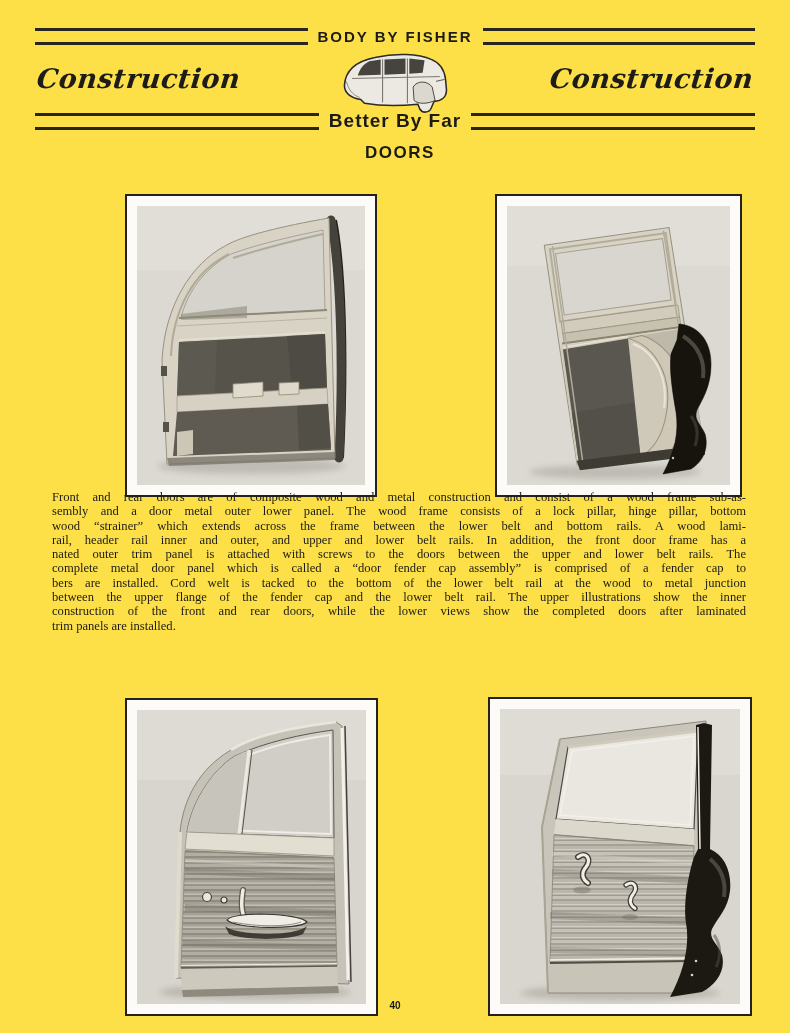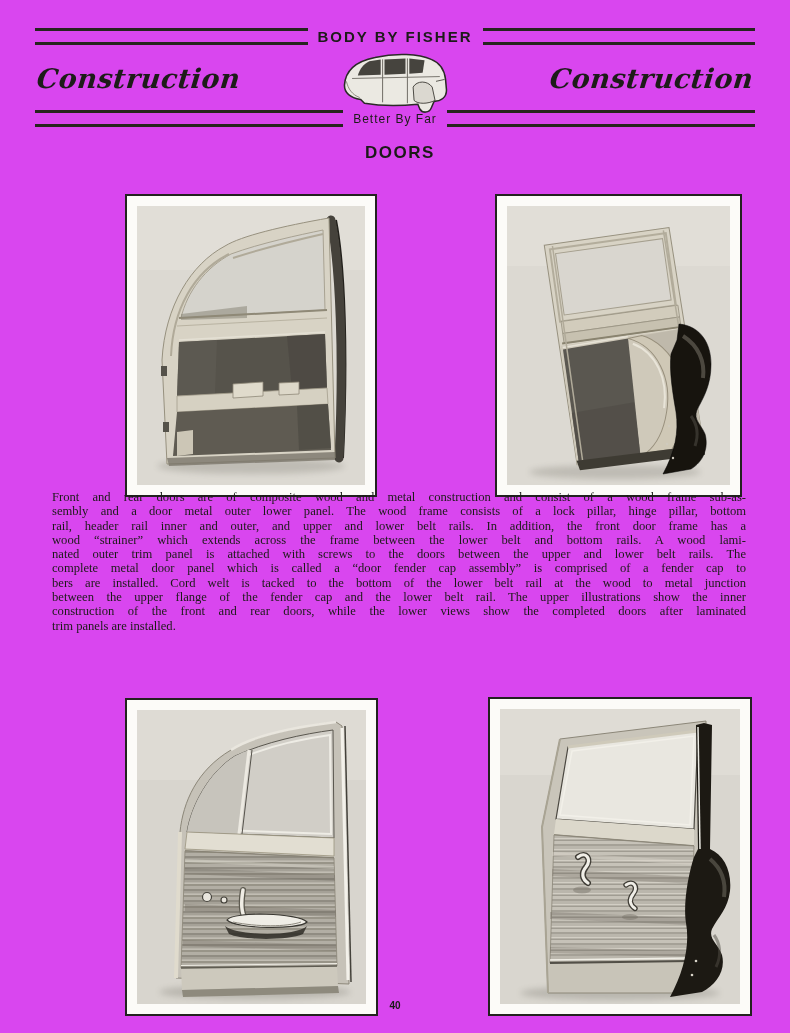--- a/index.html
+++ b/index.html
@@ -1,34 +1,34 @@
 <!DOCTYPE html>
 <html><head>
 <meta charset="utf-8">
 <style>
   html,body{margin:0;padding:0;background:#ffffff;}
   .page{
     position:relative;
     width:790px;height:1033px;
-    background:#d946ef;
+    background:#fde047;
     overflow:hidden;
     font-family:"Liberation Serif", serif;
     color:#1d1c1a;
   }
   
   .masthead{position:absolute;top:28px;left:35px;width:720px;}
   .rule-row{display:flex;align-items:center;gap:10px;}
   .dbl-rule{flex:1;height:11px;border-top:3px solid #26251f;border-bottom:3px solid #26251f;}
   .brand{
     font-family:"Liberation Sans", sans-serif;font-weight:800;
     font-size:15px;letter-spacing:2px;color:#1c1b18;white-space:nowrap;
   }
   .tagline{
-    font-family:"Liberation Sans", sans-serif;font-weight:400;
-    font-size:12px;letter-spacing:1px;color:#1c1b18;white-space:nowrap;
+    font-family:"Liberation Sans", sans-serif;font-weight:700;
+    font-size:19px;letter-spacing:1px;color:#1c1b18;white-space:nowrap;
   }
   .mid-row{display:flex;align-items:center;justify-content:space-between;height:62px;margin:2px 2px 1px 2px;}
   .script{
     font-family:"DejaVu Serif", serif;font-style:italic;font-weight:bold;
     font-size:27px;color:#1d1c19;transform:skewX(-6deg);letter-spacing:.5px;
   }
   .car-wrap{width:124px;height:62px;}
   
   .doc-title{
     position:absolute;top:143px;left:0;right:0;text-align:center;
@@ -157,22 +157,22 @@
       <path d="M184,210 C190,218 192,228 188,240" stroke="#55514a" stroke-width="3" fill="none" opacity="0.5"></path>
       <circle cx="162" cy="220" r="1.2" fill="#cfcabe"></circle>
       <circle cx="160" cy="238" r="1.2" fill="#cfcabe"></circle>
       <circle cx="166" cy="252" r="1.2" fill="#cfcabe"></circle>
     </svg>
   </figure>
 
   <div class="body-text">
       <div class="tline">Front and rear doors are of composite wood and metal construction and consist of a wood frame sub-as-</div>
       <div class="tline">sembly and a door metal outer lower panel.  The wood frame consists of a lock pillar, hinge pillar, bottom</div>
+      <div class="tline">wood “strainer” which extends across the frame between the lower belt and bottom rails.  A wood lami-</div>
       <div class="tline">rail, header rail inner and outer, and upper and lower belt rails.  In addition, the front door frame has a</div>
-      <div class="tline">wood “strainer” which extends across the frame between the lower belt and bottom rails.  A wood lami-</div>
       <div class="tline">nated outer trim panel is attached with screws to the doors between the upper and lower belt rails.  The</div>
       <div class="tline">complete metal door panel which is called a “door fender cap assembly” is comprised of a fender cap to</div>
       <div class="tline">bers are installed.  Cord welt is tacked to the bottom of the lower belt rail at the wood to metal junction</div>
       <div class="tline">between the upper flange of the fender cap and the lower belt rail.  The upper illustrations show the inner</div>
       <div class="tline">construction of the front and rear doors, while the lower views show the completed doors after laminated</div>
       <div class="tline last">trim panels are installed.</div>
     </div>
 
   <figure class="photo photo-3" aria-label="Completed front door with laminated trim panel installed">
     <svg viewBox="0 0 229 294">

